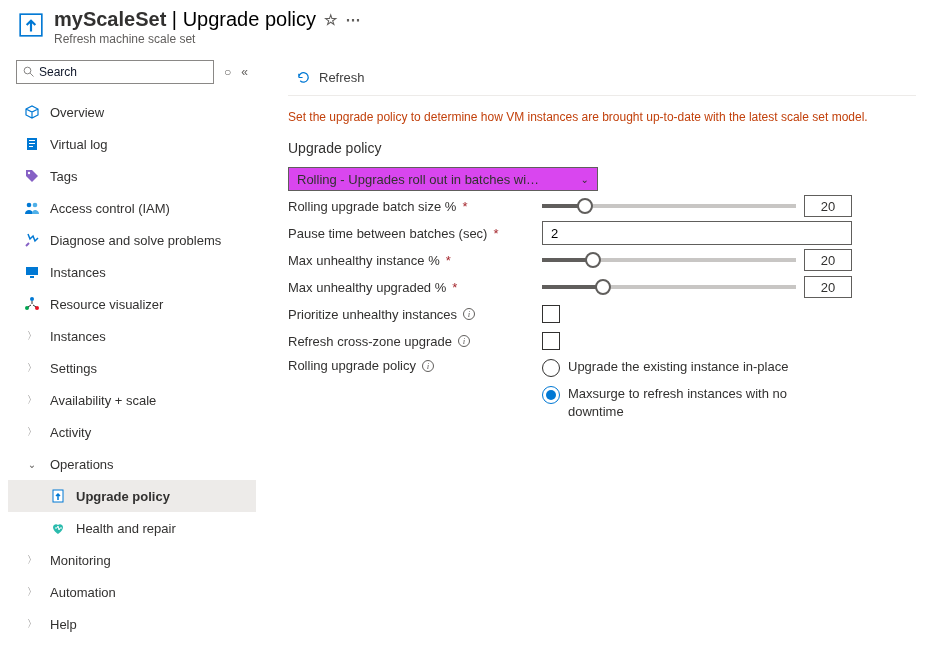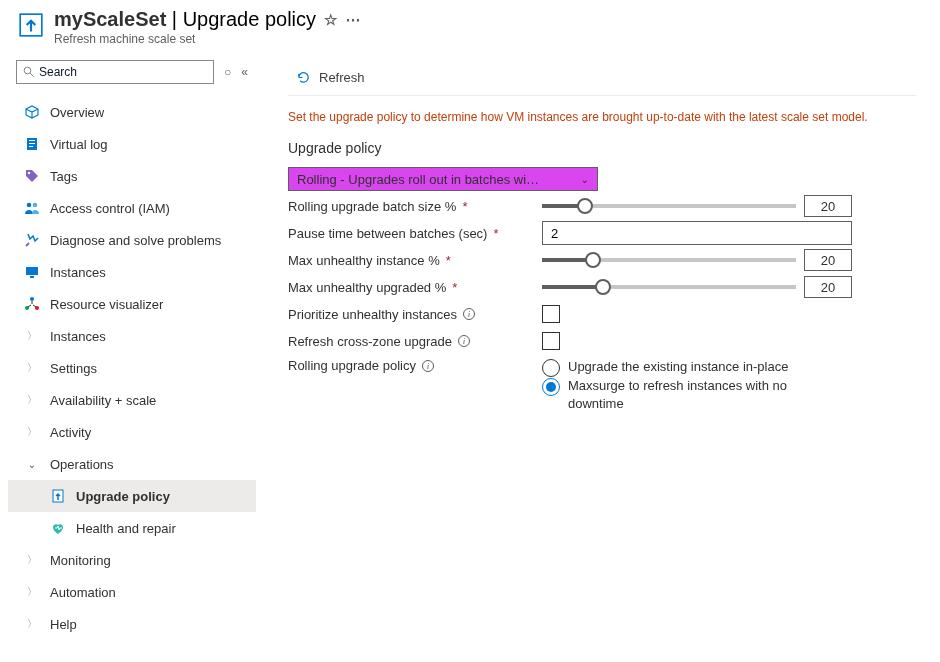--- a/index.html
+++ b/index.html
@@ -50,21 +50,21 @@
     .slider-row { display: flex; align-items: center; gap: 8px; width: 100%; }
     .slider-track { flex-grow: 1; height: 4px; background: #c8c6c4; position: relative; cursor: pointer; }
     .slider-fill { position: absolute; left: 0; top: 0; bottom: 0; background: #605e5c; }
     .slider-thumb { position: absolute; width: 16px; height: 16px; border: 2px solid #605e5c; background: #fff; border-radius: 50%; top: 50%; transform: translate(-50%, -50%); cursor: grab; }
     .slider-value { width: 48px; height: 22px; border: 1px solid #605e5c; display: flex; align-items: center; justify-content: center; font-size: 13px; }
     
     .text-input { height: 24px; border: 1px solid #605e5c; padding: 0 8px; font-size: 13px; width: 100%; }
     
     .checkbox { width: 18px; height: 18px; border: 1px solid #323130; cursor: pointer; background: #fff; }
     
-    .radio-group { display: flex; flex-direction: column; }
+    .radio-group { display: flex; flex-direction: column; gap: 8px; }
     .radio-option { display: flex; align-items: flex-start; gap: 8px; cursor: pointer; }
     .radio { width: 18px; height: 18px; border: 1px solid #323130; border-radius: 50%; display: flex; align-items: center; justify-content: center; flex-shrink: 0; margin-top: 1px; }
     .radio.checked { border-color: #0078d4; }
     .radio.checked::after { content: ''; width: 10px; height: 10px; background: #0078d4; border-radius: 50%; }
     .radio-label { font-size: 13px; line-height: 18px; max-width: 260px; }
   </style>
 </head>
 <body>
 
 <div class="header">

